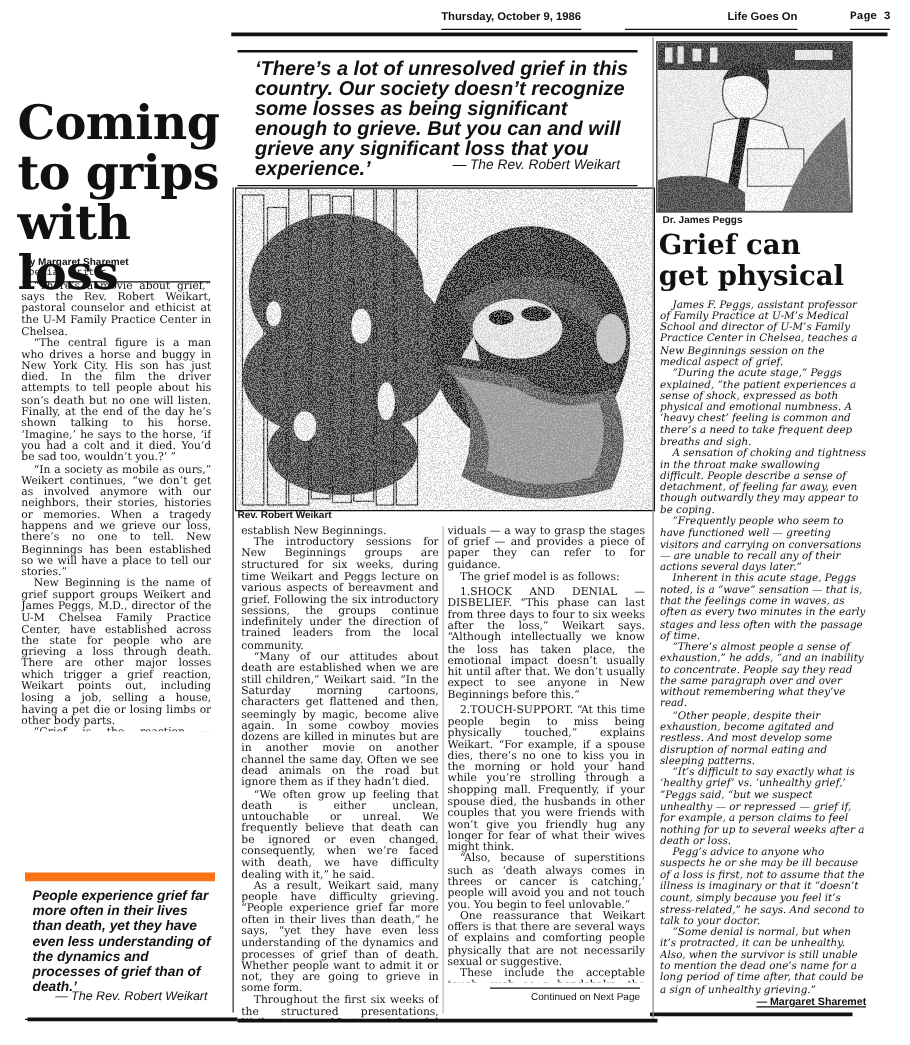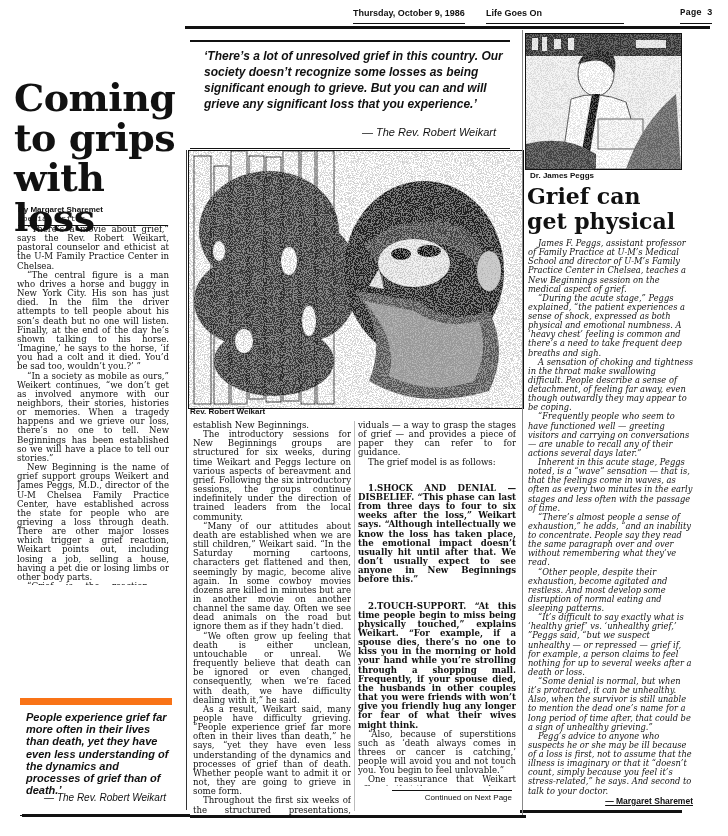--- a/index.html
+++ b/index.html
@@ -4,40 +4,40 @@
 <style>
   html, body { margin: 0; padding: 0; background: #ffffff; }
   body { width: 728px; height: 836px; position: relative; overflow: hidden; color: #111; }
   .abs { position: absolute; }
   .sans { font-family: "Liberation Sans", "DejaVu Sans", sans-serif; }
 
   
   #masthead { left: 300px; top: 8px; width: 428px; height: 14px; font-size: 9px; font-weight: bold; }
   #masthead span { position: absolute; top: 0; border-bottom: 1px solid #111; padding-bottom: 5px; }
   #mh-date { left: 53px; }
-  #mh-section { left: 186px; width: 138px; }
+  #mh-section { left: 200px; width: 138px; text-align: right; }
   #mh-page { left: 380px; font-family: Liberation Mono, monospace; }
   #mh-rule { left: 185px; top: 26px; width: 525px; height: 3px; background: #111; }
 
   
   #headline { left: 14px; top: 78px; width: 170px; font-size: 38px; font-weight: bold; line-height: 40px; letter-spacing: -0.5px; font-family: "DejaVu Serif", serif; }
   #byline { left: 18px; top: 205px; width: 150px; font-size: 8px; font-weight: bold; line-height: 9px; border-bottom: 1px solid #111; padding-bottom: 2px; }
 
   .body-text { font-size: 8.6px; line-height: 9.15px; text-align: justify; font-family: "DejaVu Serif", serif; hyphens: manual; }
   .body-text p { margin: 0; text-indent: 10px; }
   .body-text p.noindent { text-indent: 0; }
-  .body-text p.spaced { margin-top: 17px; font-weight: bold; }
+  .body-text p.spaced { margin-top: 3px; }
 
   #col1 { left: 17px; top: 225px; width: 152px; height: 360px; overflow: hidden; }
   #col2 { left: 193px; top: 421px; width: 158px; height: 396px; overflow: hidden; }
   #col3 { left: 358px; top: 421px; width: 158px; height: 365px; overflow: hidden; }
 
   
   #pullquote-top { left: 190px; top: 40px; width: 320px; height: 106px; border-top: 2px solid #111; border-bottom: 1px solid #111; }
-  #pq-top-text { position: absolute; left: 14px; top: 6px; width: 300px; font-size: 12px; font-weight: bold; font-style: italic; line-height: 16px; font-family: "Liberation Sans", sans-serif; }
+  #pq-top-text { position: absolute; left: 14px; top: 6px; width: 300px; font-size: 16px; font-weight: bold; font-style: italic; line-height: 16px; font-family: "Liberation Sans", sans-serif; }
   #pq-top-attr { position: absolute; right: 14px; top: 84px; font-size: 11px; font-style: italic; font-family: "Liberation Sans", sans-serif; }
 
   #pullquote-bottom { left: 20px; top: 698px; width: 152px; height: 110px; border-top: 7px solid #f97316; border-bottom: 1px solid #111; }
   #pq-bot-text { position: absolute; left: 6px; top: 6px; width: 145px; font-size: 11px; font-weight: bold; font-style: italic; line-height: 12.2px; font-family: "Liberation Sans", sans-serif; }
   #pq-bot-attr { position: absolute; right: 6px; top: 87px; font-size: 10px; font-style: italic; font-family: "Liberation Sans", sans-serif; }
   #bottom-rule { left: 22px; top: 814px; width: 168px; height: 3px; background: #111; }
   #bottom-rule2 { left: 190px; top: 815px; width: 336px; height: 3px; background: #111; }
   #bottom-rule3 { left: 520px; top: 810px; width: 162px; height: 3px; background: #111; }
 
   
@@ -213,20 +213,20 @@
 
 <div id="col4" class="abs">
   <p>James F. Peggs, assistant professor of Family Practice at U-M’s Medical School and director of U-M’s Family Practice Center in Chelsea, teaches a New Beginnings session on the medical aspect of grief.</p>
   <p>“During the acute stage,” Peggs explained, “the patient experiences a sense of shock, expressed as both physical and emotional numbness. A ‘heavy chest’ feeling is common and there’s a need to take frequent deep breaths and sigh.</p>
   <p>A sensation of choking and tightness in the throat make swallowing difficult. People describe a sense of detachment, of feeling far away, even though outwardly they may appear to be coping.</p>
   <p>“Frequently people who seem to have functioned well — greeting visitors and carrying on conversations — are unable to recall any of their actions several days later.”</p>
   <p>Inherent in this acute stage, Peggs noted, is a “wave” sensation — that is, that the feelings come in waves, as often as every two minutes in the early stages and less often with the passage of time.</p>
   <p>“There’s almost people a sense of exhaustion,” he adds, “and an inability to concentrate. People say they read the same paragraph over and over without remembering what they’ve read.</p>
   <p>“Other people, despite their exhaustion, become agitated and restless. And most develop some disruption of normal eating and sleeping patterns.</p>
   <p>“It’s difficult to say exactly what is ‘healthy grief’ vs. ‘unhealthy grief,’ ”Peggs said, “but we suspect unhealthy — or repressed — grief if, for example, a person claims to feel nothing for up to several weeks after a death or loss.</p>
+  <p>Pegg’s advice to anyone who suspects he or she may be ill because of a loss is first, not to assume that the illness is imaginary or that it “doesn’t count, simply because you feel it’s stress-related,” he says. And second to talk to your doctor.</p>
   <p>“Some denial is normal, but when it’s protracted, it can be unhealthy. Also, when the survivor is still unable to mention the dead one’s name for a long period of time after, that could be a sign of unhealthy grieving.”</p>
-  <p>Pegg’s advice to anyone who suspects he or she may be ill because of a loss is first, not to assume that the illness is imaginary or that it “doesn’t count, simply because you feel it’s stress-related,” he says. And second to talk to your doctor.</p>
   <div class="signoff">— Margaret Sharemet</div>
 </div>
 
 <div class="vrule" style="left:186px;top:150px;height:660px;"></div>
 <div class="vrule" style="left:354px;top:421px;height:390px;background:#bbb;"></div>
 <div class="vrule" style="left:522px;top:30px;height:785px;background:#888;"></div>
 
 </body></html>

